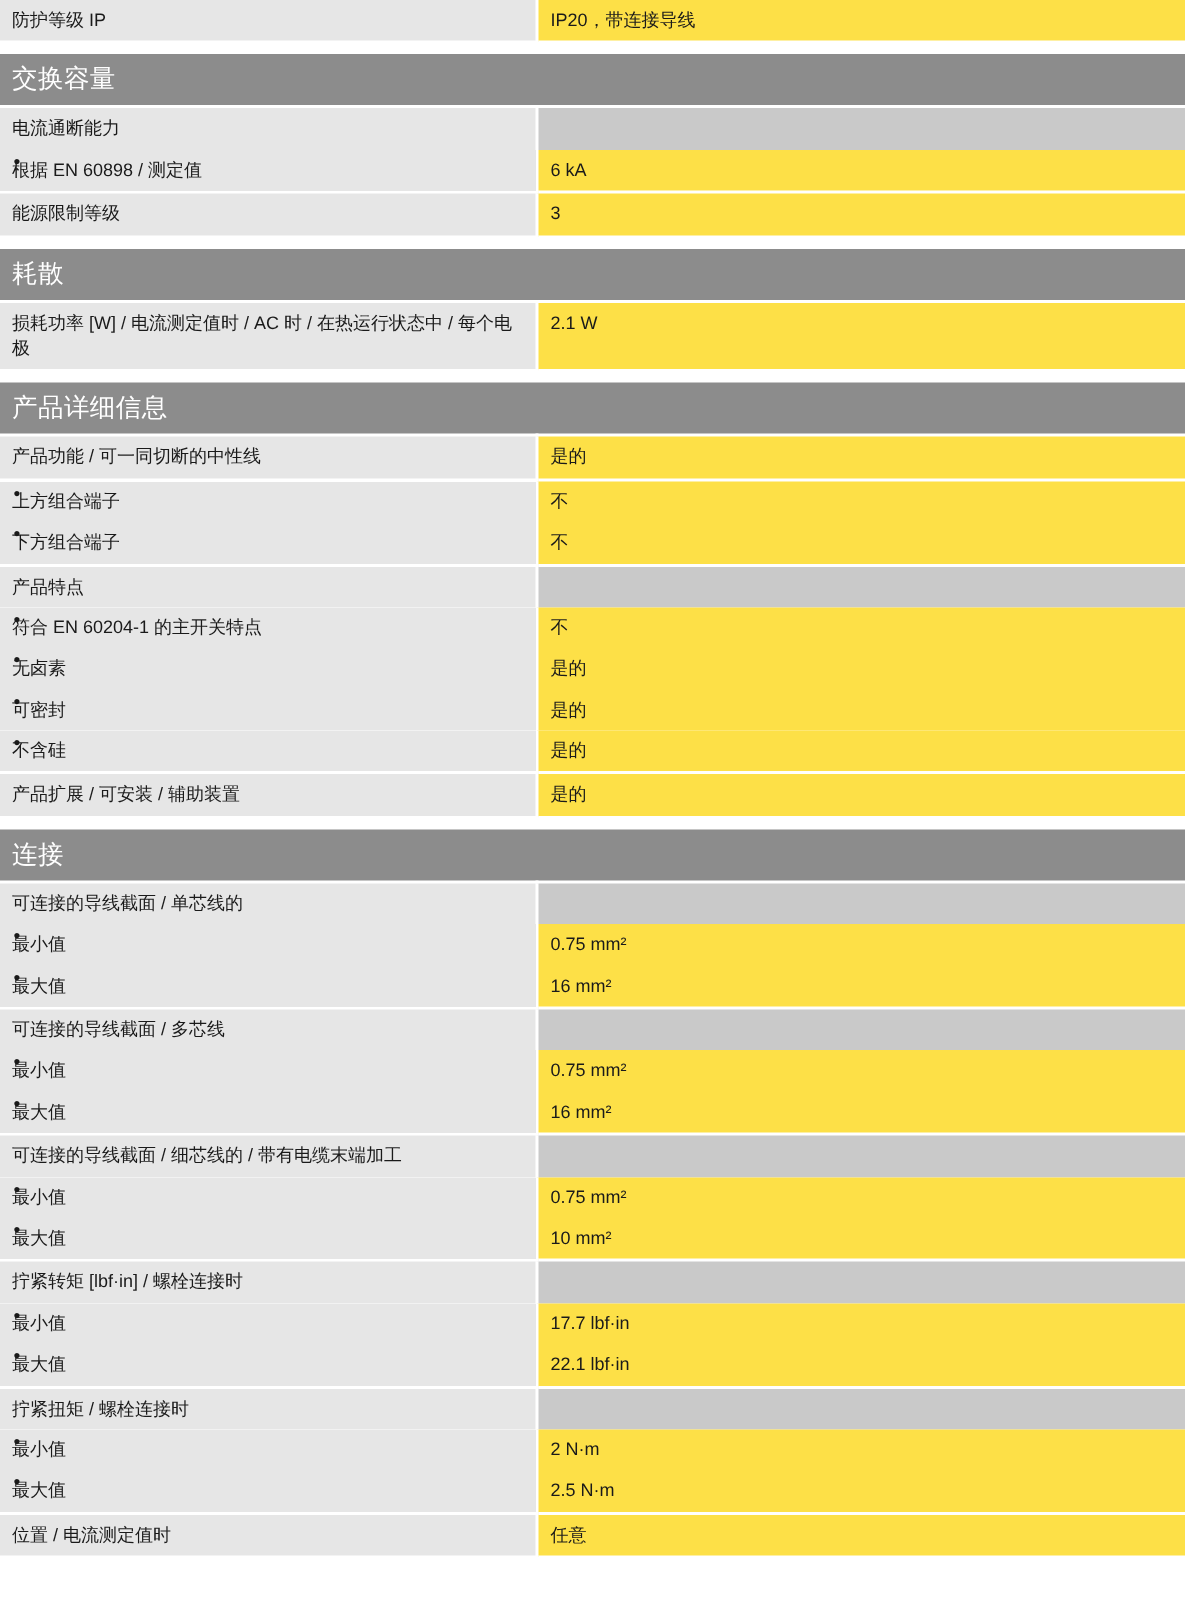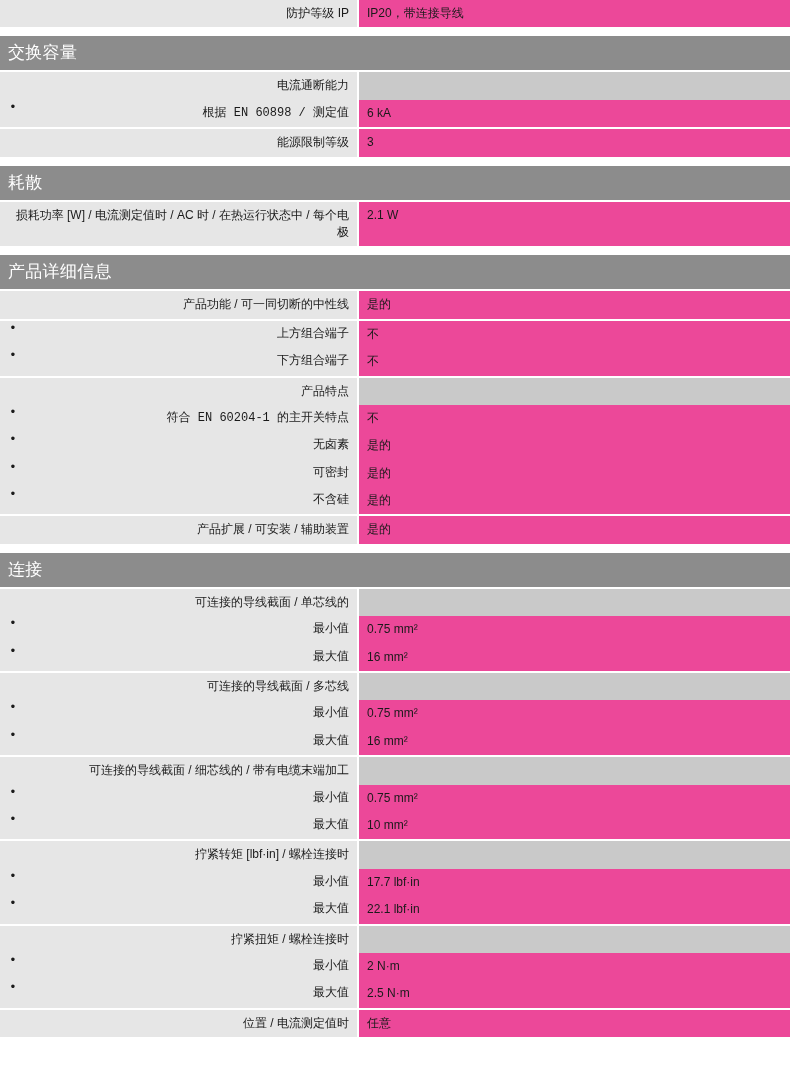--- a/index.html
+++ b/index.html
@@ -36,40 +36,38 @@
     padding: 0;
     border: none;
   }
   td.label {
     background: #e6e6e6;
     padding: 5px 8px 5px 8px;
     vertical-align: top;
     border-bottom: 2px solid #ffffff;
     border-right: 2px solid #ffffff;
     line-height: 1.45;
-    text-align: right;
   }
   td.value {
-    background: #ec4899;
+    background: #fde047;
     padding: 5px 8px 5px 8px;
     vertical-align: top;
     border-bottom: 2px solid #ffffff;
     line-height: 1.45;
   }
   td.label.nb, td.value.nb {
     border-bottom: none;
   }
   td.label.groupheader {
     border-bottom: none;
     margin-left: 40px;
   }
   .bullet {
     padding-left: 22px;
     position: relative;
-    font-family: Liberation Mono, monospace;
   }
   .bullet::before {
     content: "\2022";
     position: absolute;
     left: 9px;
     top: -1px;
     font-size: 13px;
     line-height: 1.45;
   }
   td.value.empty {

